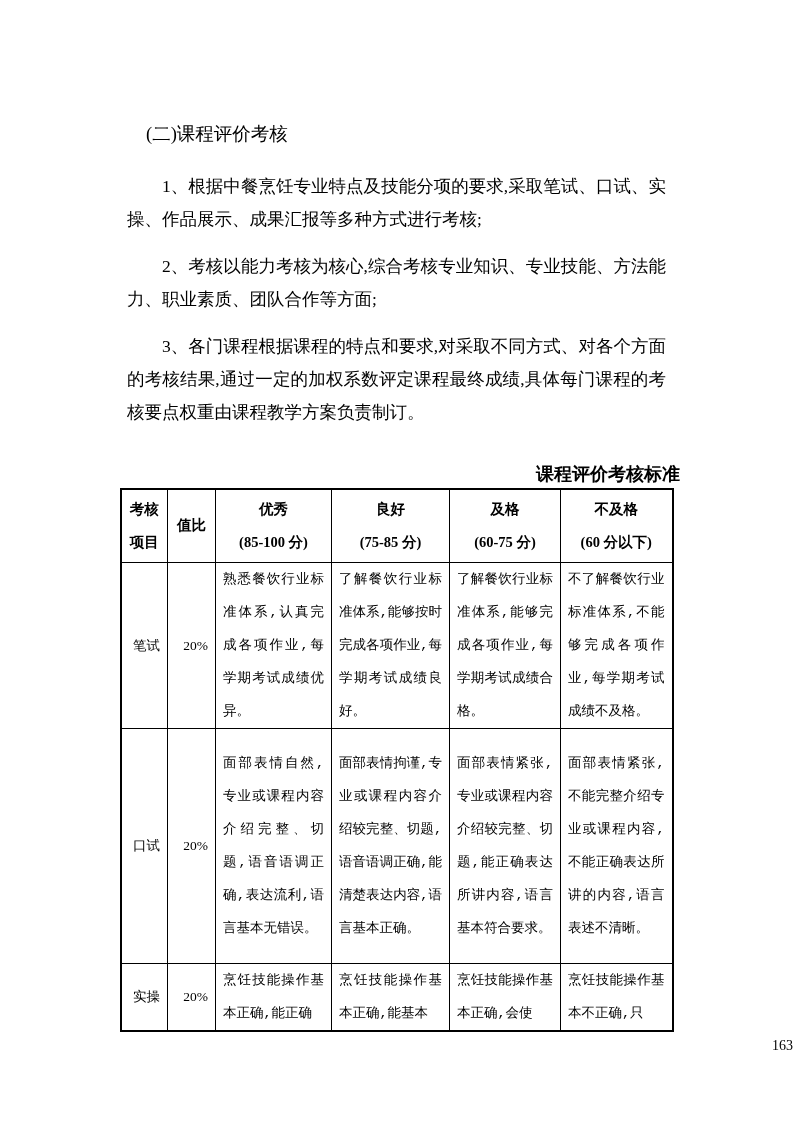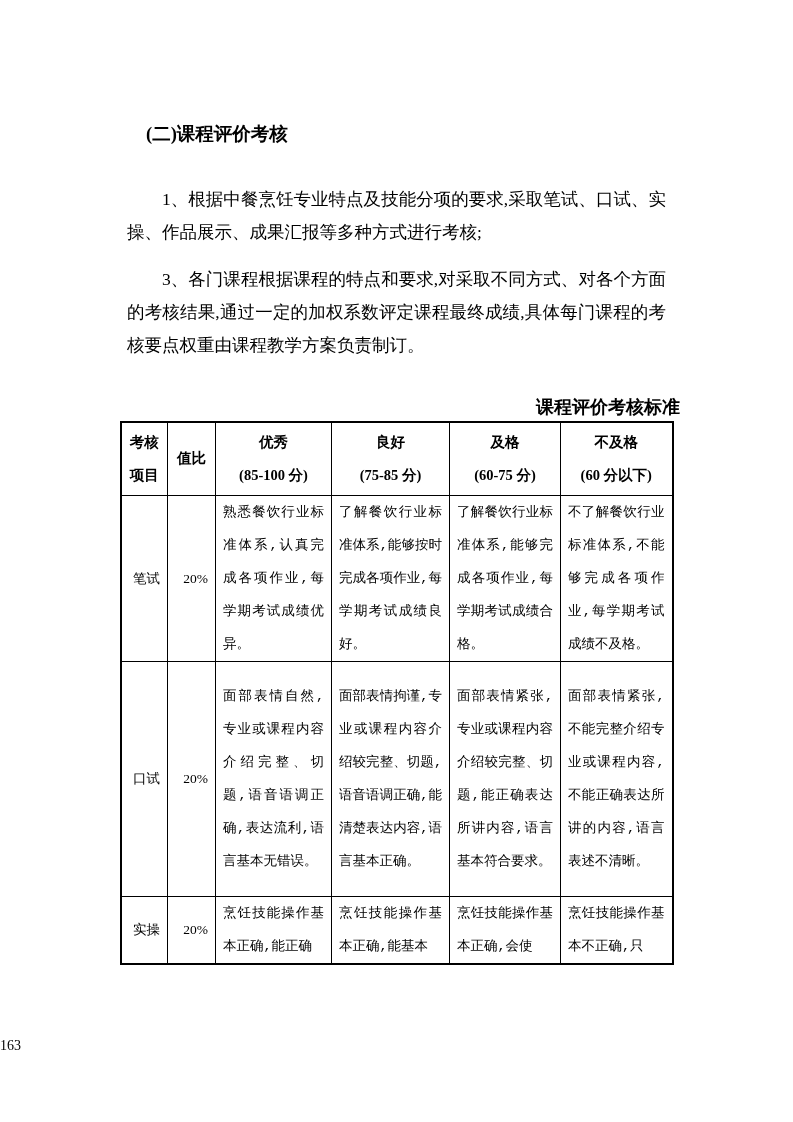--- a/index.html
+++ b/index.html
@@ -14,24 +14,24 @@
     overflow: hidden;
   }
   .content {
     position: absolute;
     left: 113px;
     top: 118px;
     width: 567px;
   }
   .heading {
     font-size: 18.5px;
-    font-weight: bold;
+    font-weight: normal;
     line-height: 33px;
     padding-left: 33px;
-    margin: 0 0 32px 0;
+    margin: 0 0 19px 0;
   }
   .para {
     font-size: 17.5px;
     line-height: 33px;
     text-align: justify;
     text-indent: 2em;
     margin: 14px;
   }
   .table-title {
     font-size: 18px;
@@ -67,34 +67,35 @@
   tr.row-written { height: 165px; }
   tr.row-oral { height: 235px; }
   tr.row-practical { height: 64px; }
   tr.row-practical td .clip { max-height: 66px; overflow: hidden; }
   .hdr .h-line { line-height: 33px; }
   .pageno {
     position: absolute;
     top: 1036px;
     left: 0;
     width: 100%;
-    text-align: left;
+    text-align: right;
     font-size: 14px;
     line-height: 20px;
   }
 </style>
 </head>
 <body>
 
 <div class="page">
   <div class="content">
 
     <h2 class="heading">(二)课程评价考核</h2>
 
     <p class="para">1、根据中餐烹饪专业特点及技能分项的要求,采取笔试、口试、实操、作品展示、成果汇报等多种方式进行考核;</p>
+    <p class="para">2、考核以能力考核为核心,综合考核专业知识、专业技能、方法能力、职业素质、团队合作等方面;</p>
     <p class="para">3、各门课程根据课程的特点和要求,对采取不同方式、对各个方面的考核结果,通过一定的加权系数评定课程最终成绩,具体每门课程的考核要点权重由课程教学方案负责制订。</p>
 
     <div class="table-title">课程评价考核标准</div>
 
     <table class="rubric">
       <colgroup>
         <col style="width:47px">
         <col style="width:48px">
         <col style="width:116px">
         <col style="width:118px">

